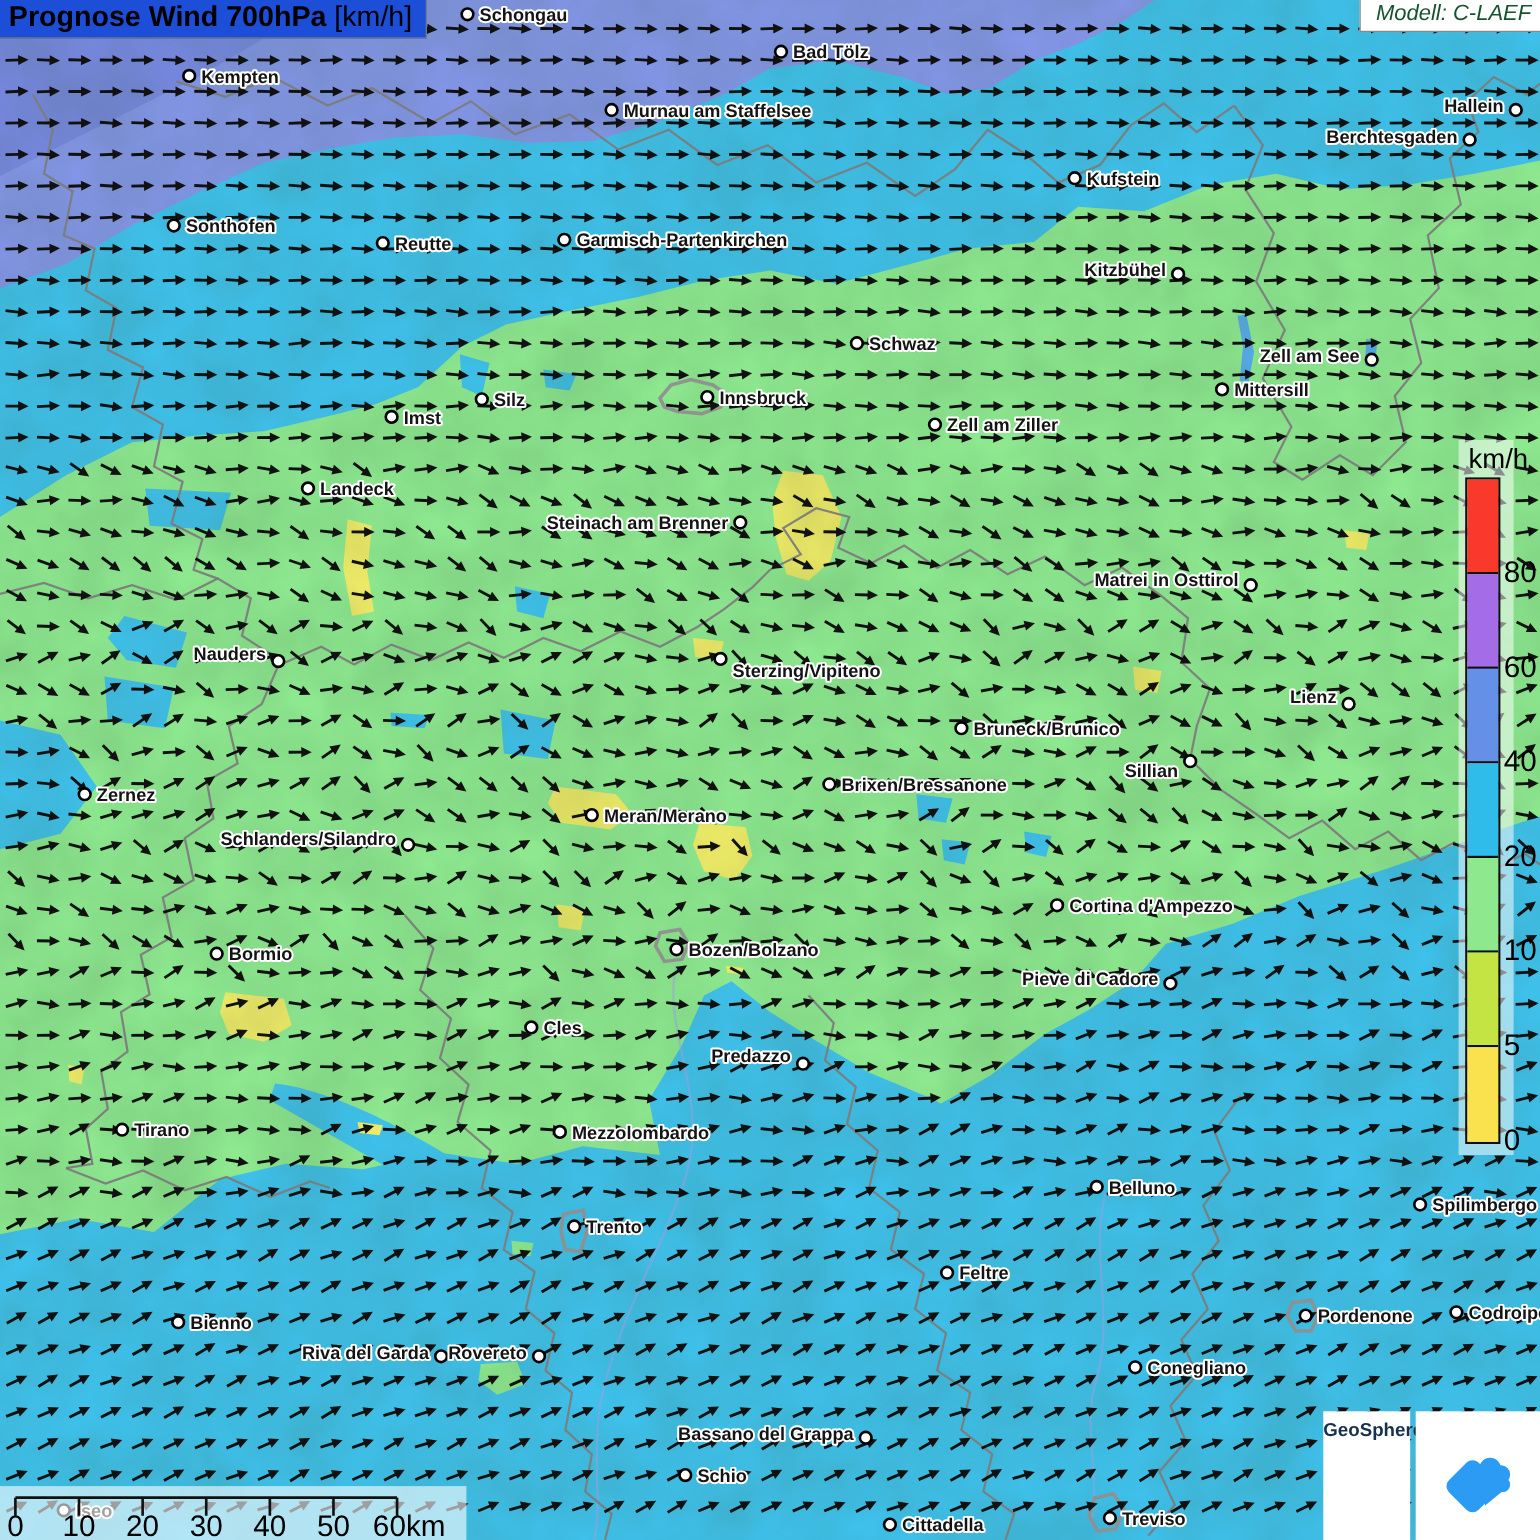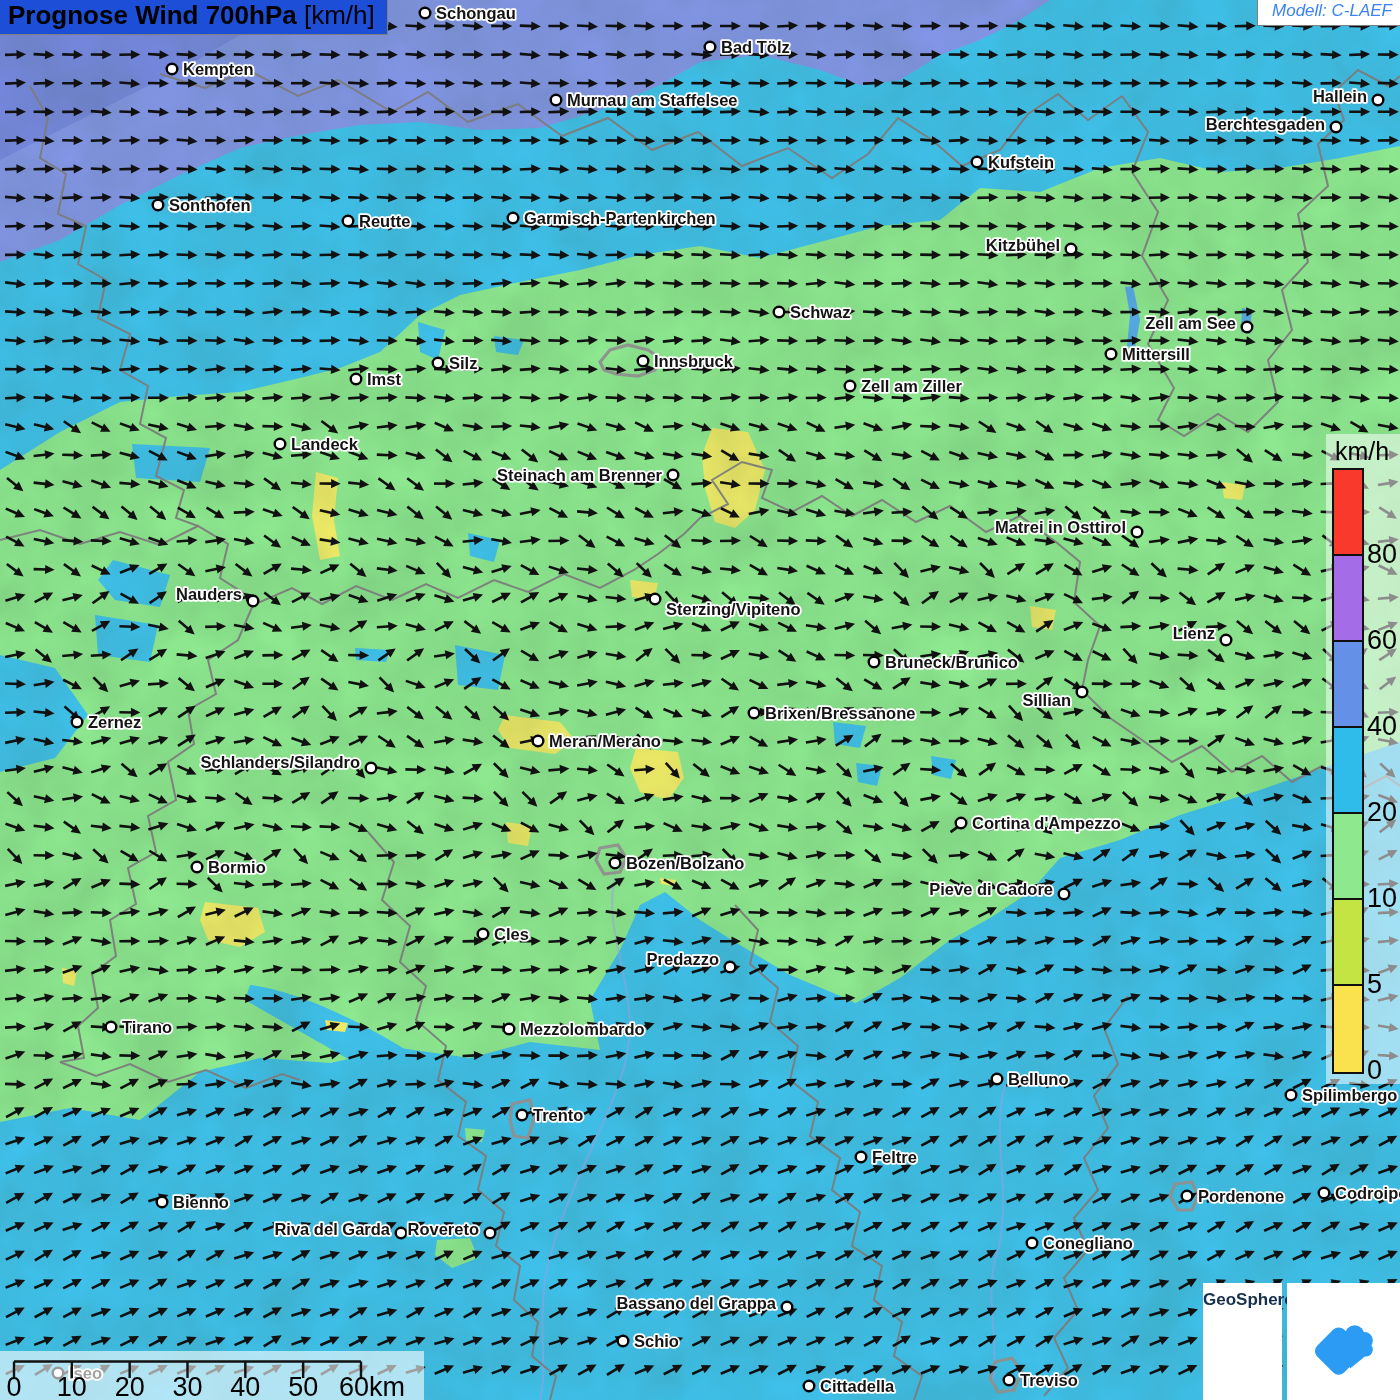--- a/index.html
+++ b/index.html
@@ -14,22 +14,22 @@
               stroke:#ffffff;stroke-width:3.6px;paint-order:stroke;stroke-linejoin:round;}
   .arrow-stroke{stroke:#111;stroke-width:2.6;}
   .arrow-fill{fill:#111;}
   
   #title-box{position:absolute;left:0;top:0;background:#1d4ed8;border:1px solid #7f7f7f;border-top:none;border-left:none;
              padding:1px 12px 4px 8px;white-space:nowrap;z-index:5;}
   #title-line1{font-size:26px;font-weight:bold;color:#000;line-height:1.12;}
   #title-line1 .unit{font-weight:normal;}
   #title-line2{font-size:26px;font-style:italic;color:#000;line-height:1.12;}
   #model-box{position:absolute;right:0;top:0;background:#fff;border:1px solid #7f7f7f;border-top:none;border-right:none;
-             padding:1px 8px 4px 14px;font-size:17px;font-style:italic;color:#3b82f6;white-space:nowrap;z-index:5;}
-  #legend-panel{position:absolute;left:1326px;top:434px;width:74px;height:650px;background:rgba(255,255,255,.52);z-index:4;}
+             padding:1px 8px 4px 14px;font-size:20px;font-style:italic;color:#14532d;white-space:nowrap;z-index:5;}
+  #legend-panel{position:absolute;left:1326px;top:400px;width:50px;height:650px;background:rgba(255,255,255,.52);z-index:4;}
   #legend-unit{position:absolute;left:9px;top:3px;font-size:25px;color:#000;}
   #legend-bar{position:absolute;left:6px;top:34px;width:28px;border:2px solid #101010;box-sizing:content-box;}
   .legend-seg{width:28px;height:86px;border-bottom:2px solid #101010;box-sizing:border-box;}
   .legend-seg:last-child{border-bottom:none;}
   .legend-num{position:absolute;left:41px;font-size:27px;color:#000;line-height:30px;}
   #scalebar{position:absolute;left:0;top:1351px;width:424px;height:49px;background:rgba(255,255,255,.6);z-index:4;}
   #scalebar text{font-family:"Liberation Sans",sans-serif;font-size:27px;fill:#000;}
   #scalebar .ruler{stroke:#111;stroke-width:2.4;fill:none;}
   #logo-box{position:absolute;left:1203px;top:1283px;width:79px;height:117px;background:#fff;z-index:5;
             display:flex;flex-direction:row;align-items:flex-start;padding-top:5px;box-sizing:border-box;}

